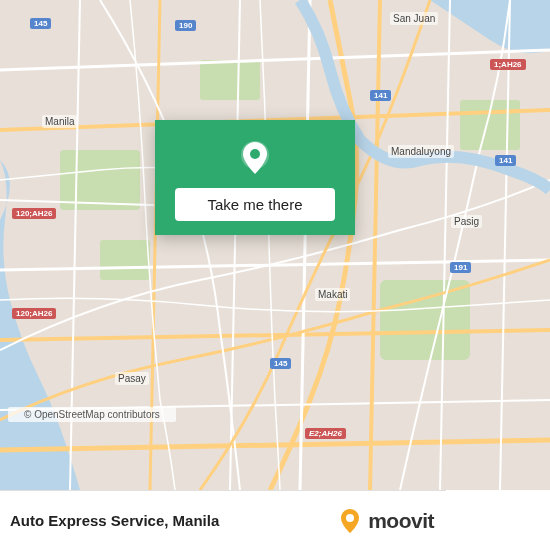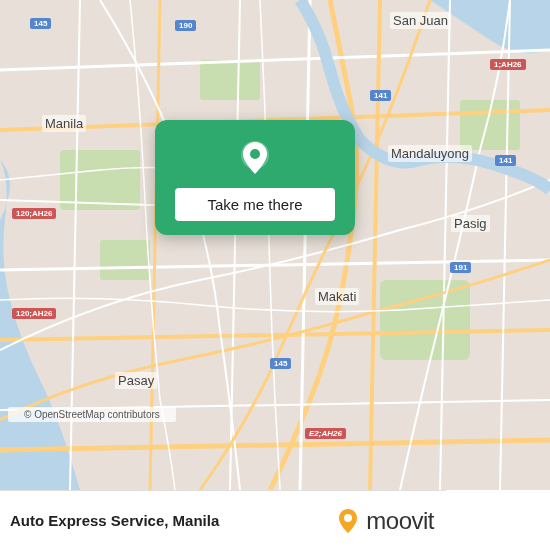--- a/index.html
+++ b/index.html
@@ -20,21 +20,21 @@
       background-color: #e8e0d8;
     }
 
     
     #popup-card {
       position: absolute;
       top: 120px;
       left: 155px;
       width: 200px;
       background: #2eaa6e;
-      border-radius: 12px;
+      border-radius: 0;
       display: flex;
       flex-direction: column;
       align-items: center;
       padding: 18px 20px 14px;
       box-shadow: 0 4px 16px rgba(0,0,0,0.25);
       z-index: 10;
     }
 
     #pin-icon {
       width: 40px;
@@ -97,30 +97,30 @@
       align-items: center;
       gap: 4px;
     }
 
     .moovit-pin {
       width: 28px;
       height: 28px;
     }
 
     .moovit-text {
-      font-size: 24px;
-      font-weight: 400;
+      font-size: 21px;
+      font-weight: 700;
       color: #333;
       letter-spacing: -0.5px;
     }
 
     
     .road-label {
       position: absolute;
-      font-size: 13px;
+      font-size: 10px;
       color: #444;
       background: rgba(255,255,255,0.6);
       padding: 1px 3px;
       border-radius: 2px;
       white-space: nowrap;
     }
 
     .badge {
       position: absolute;
       font-size: 8px;

